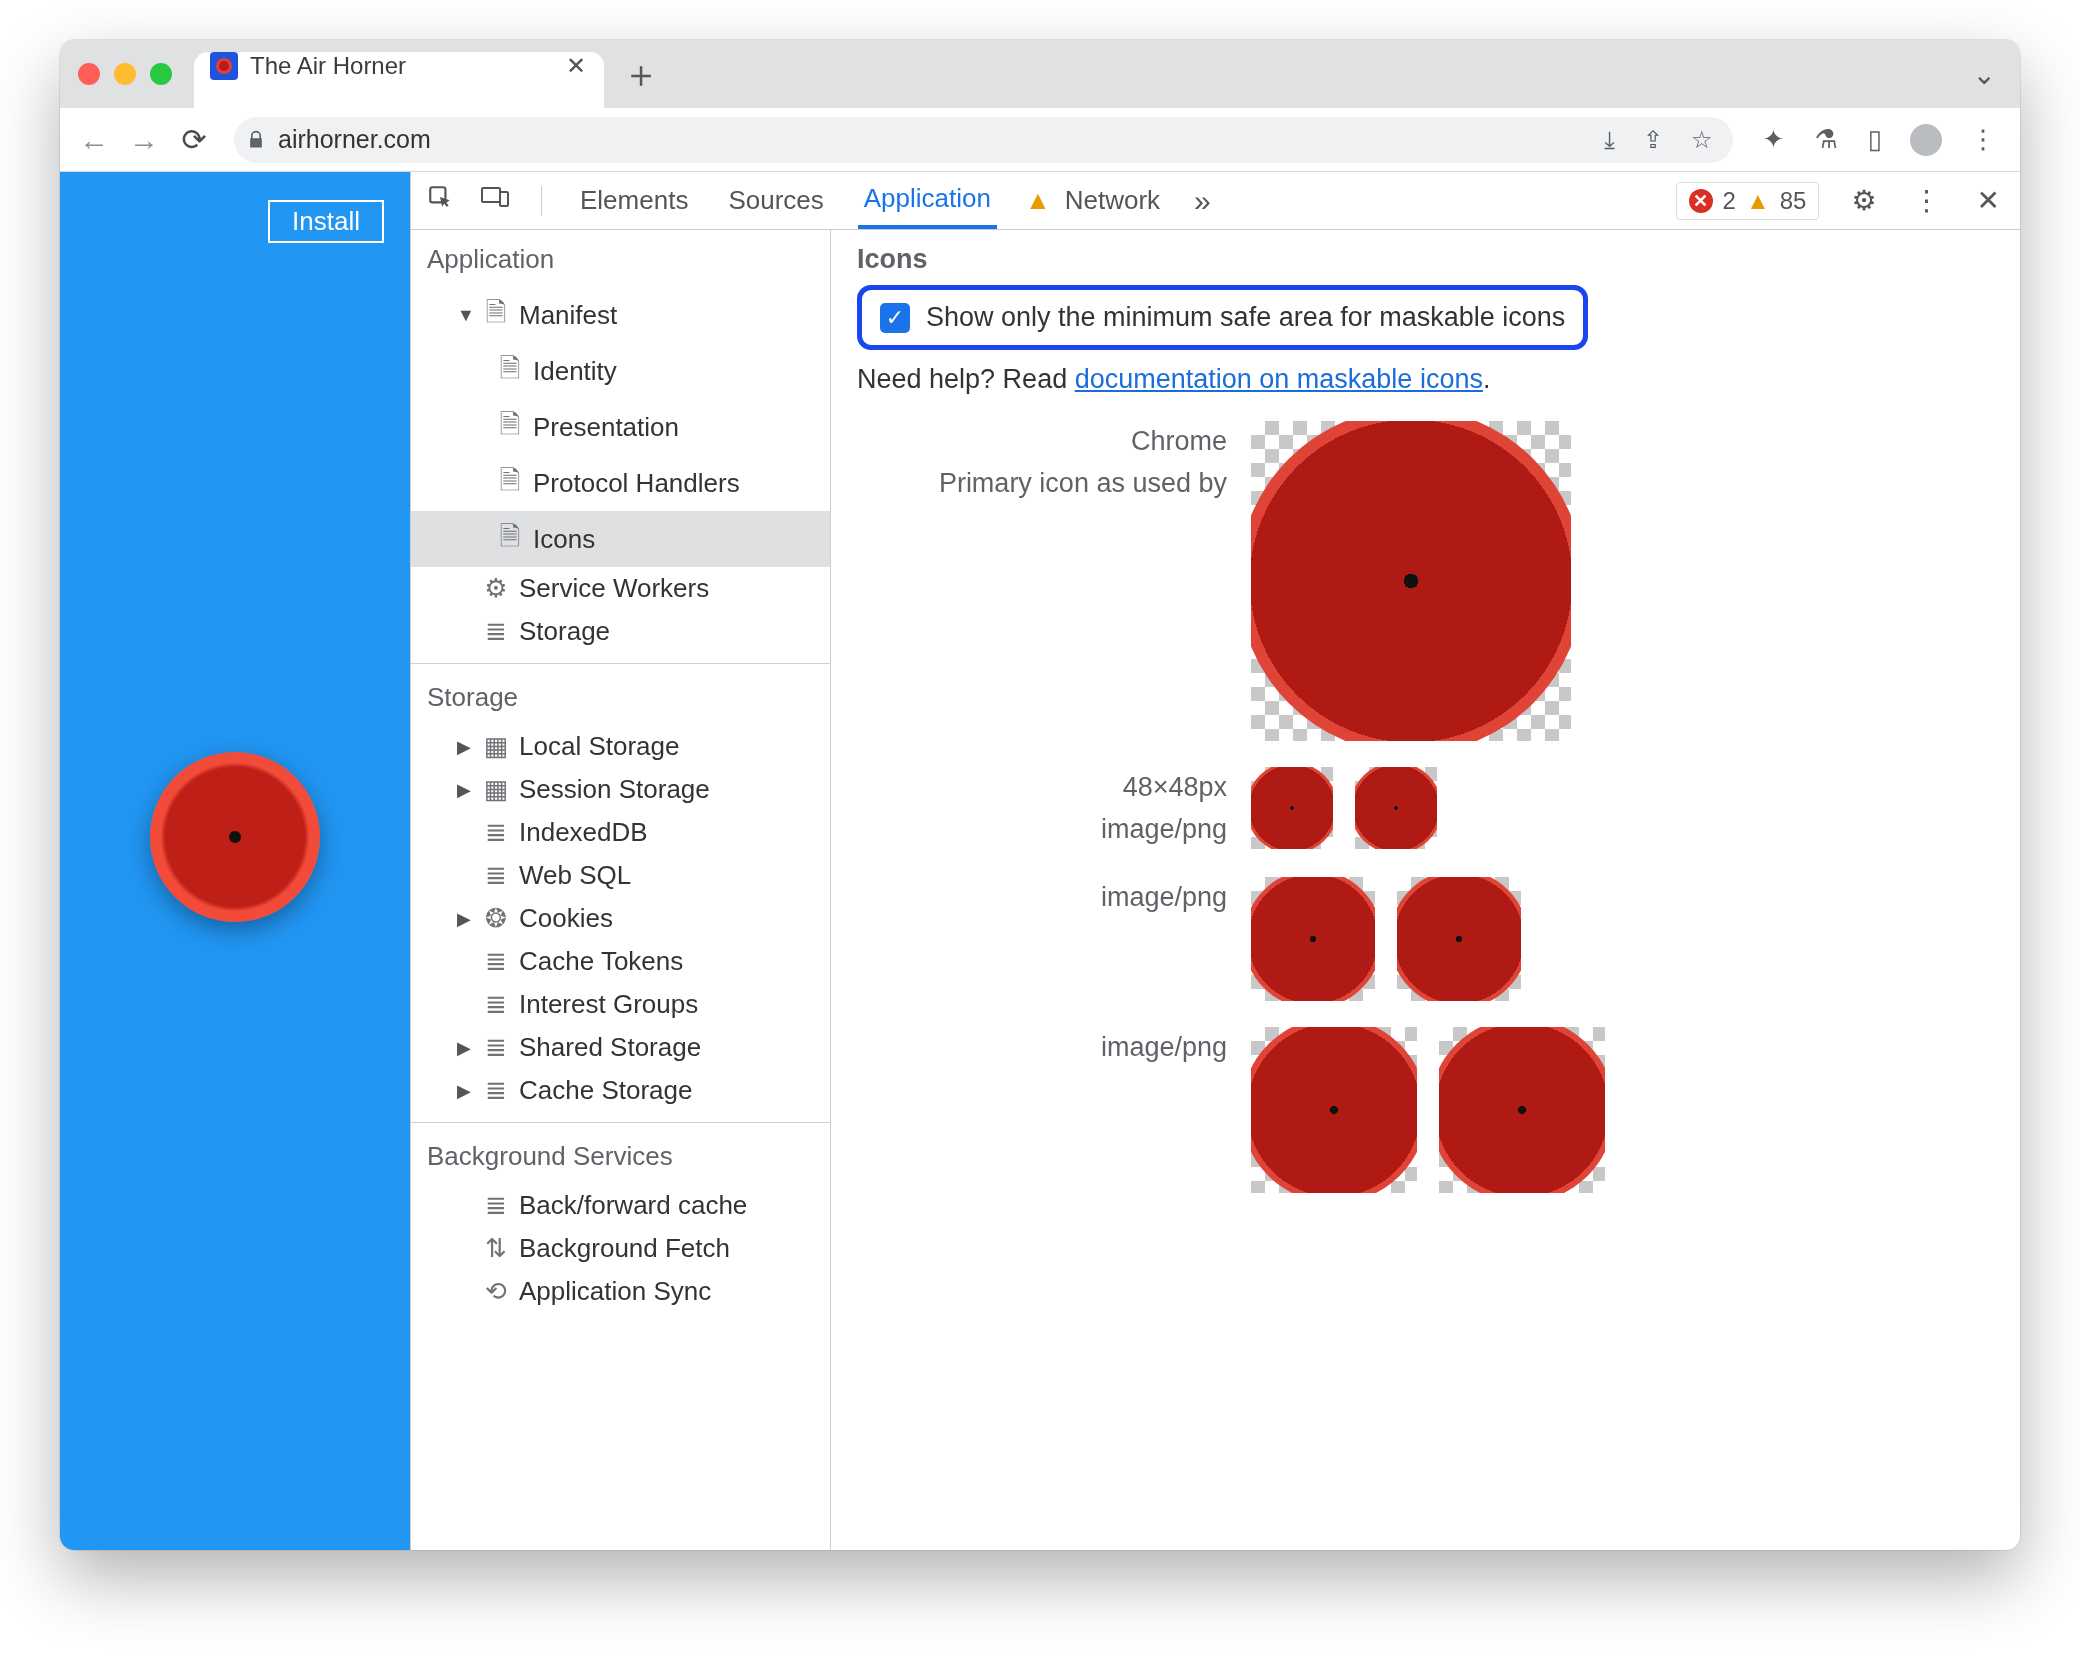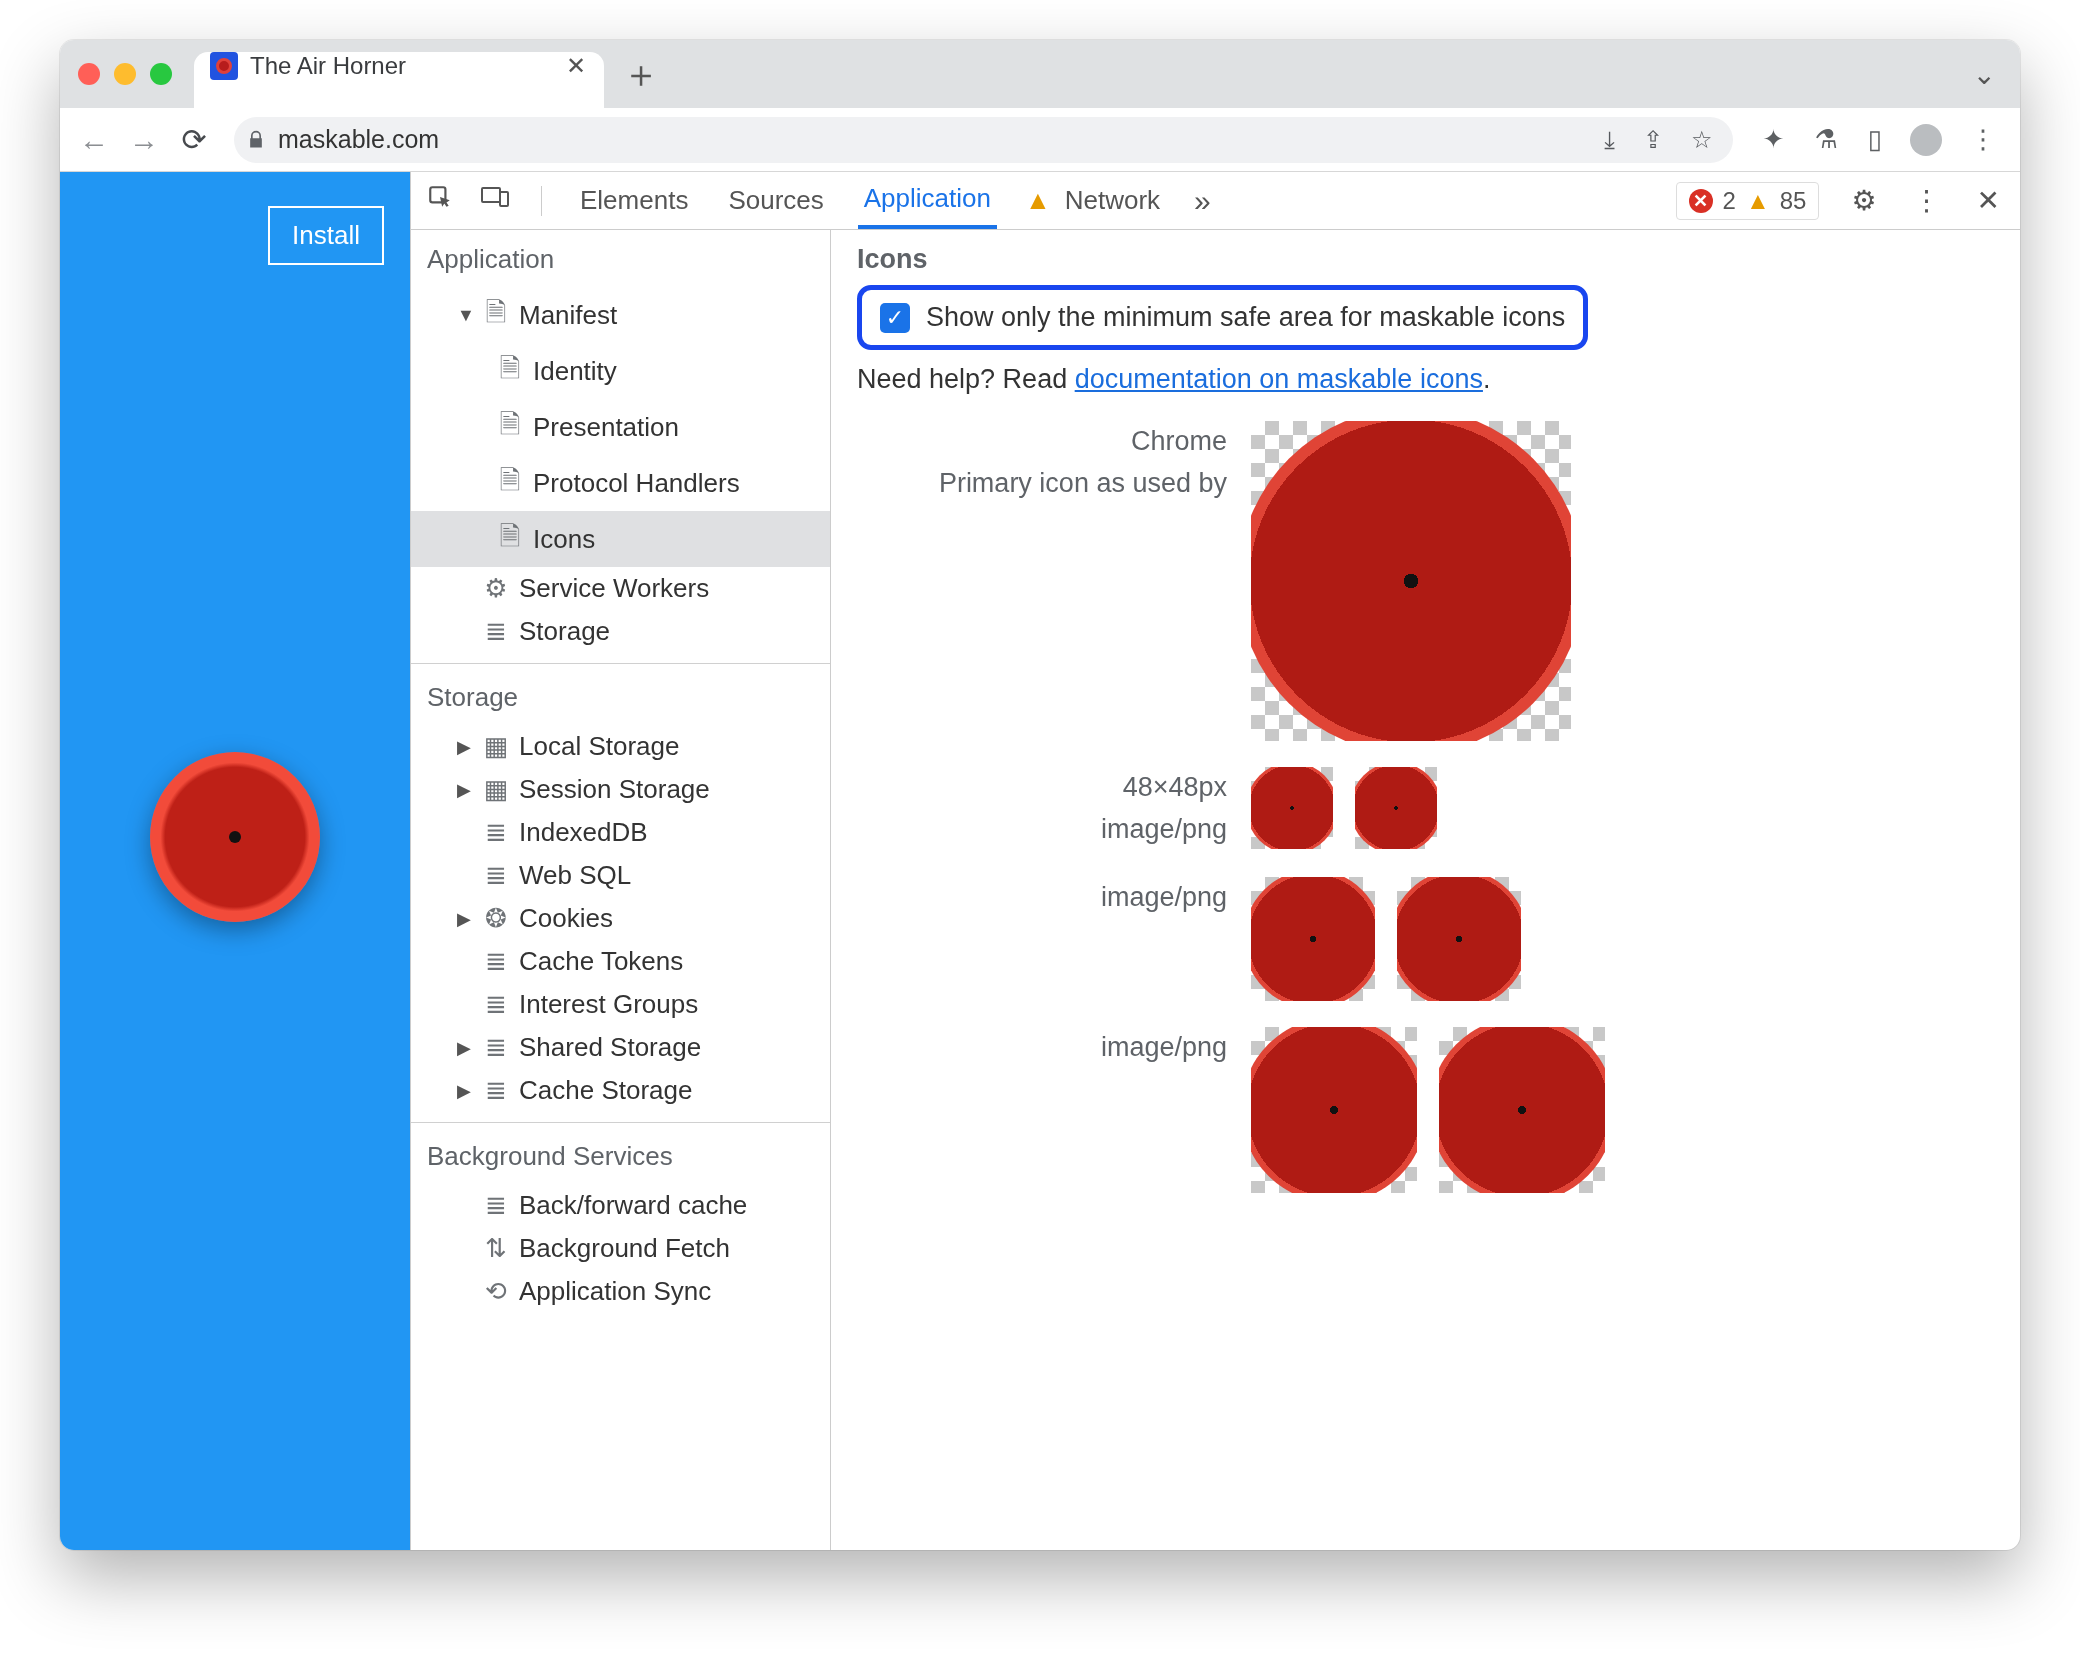--- a/index.html
+++ b/index.html
@@ -75,23 +75,23 @@
   .avatar{ width:32px;height:32px;border-radius:50%;background:#babdc0; margin:0 8px;}
   
   .body { flex:1; display:flex; min-height:0;}
   .page {
     width: 350px;
     background:#2196f3;
     position:relative;
     flex-shrink:0;
   }
   .install-btn{
-    position:absolute; top:34px; right:26px;
+    position:absolute; top:28px; right:26px;
     border:2px solid #fff; color:#fff;
-    padding:12px 22px; font-size:26px;
+    padding:4px 22px; font-size:26px;
     background:transparent;
   }
   .horn{
     position:absolute; top:580px; left:50%; transform:translateX(-50%);
     width:170px;height:170px;border-radius:50%;
     background: radial-gradient(circle at 50% 50%, #be2017 0 58%, #f24b3a 62% 100%);
     box-shadow: 0 8px 24px rgba(0,0,0,.35);
     display:flex;align-items:center;justify-content:center;
   }
   .horn::after{content:"";width:12px;height:12px;border-radius:50%;background:#111;}
@@ -182,21 +182,21 @@
   <div class="addr">
     <span class="nav-ic">←</span>
     <span class="nav-ic">→</span>
     <span class="nav-ic ok">⟳</span>
     <div class="omni">
       <span class="pad">
         <svg viewBox="0 0 24 24" fill="#5f6368">
             <path d="M6 10V7a6 6 0 1 1 12 0v3h1v11H5V10h1zm2 0h8V7a4 4 0 0 0-8 0v3z"></path>
           </svg>
       </span>
-      <span class="domain">maskable.com</span>
+      <span class="domain">airhorner.com</span>
       <span class="spacer"></span>
       <span class="rico">⤓</span>
       <span class="rico">⇪</span>
       <span class="rico">☆</span>
     </div>
     <span class="ricon">✦</span>
     <span class="ricon">⚗</span>
     <span class="ricon">▯</span>
     <span class="avatar"></span>
     <span class="ricon">⋮</span>

